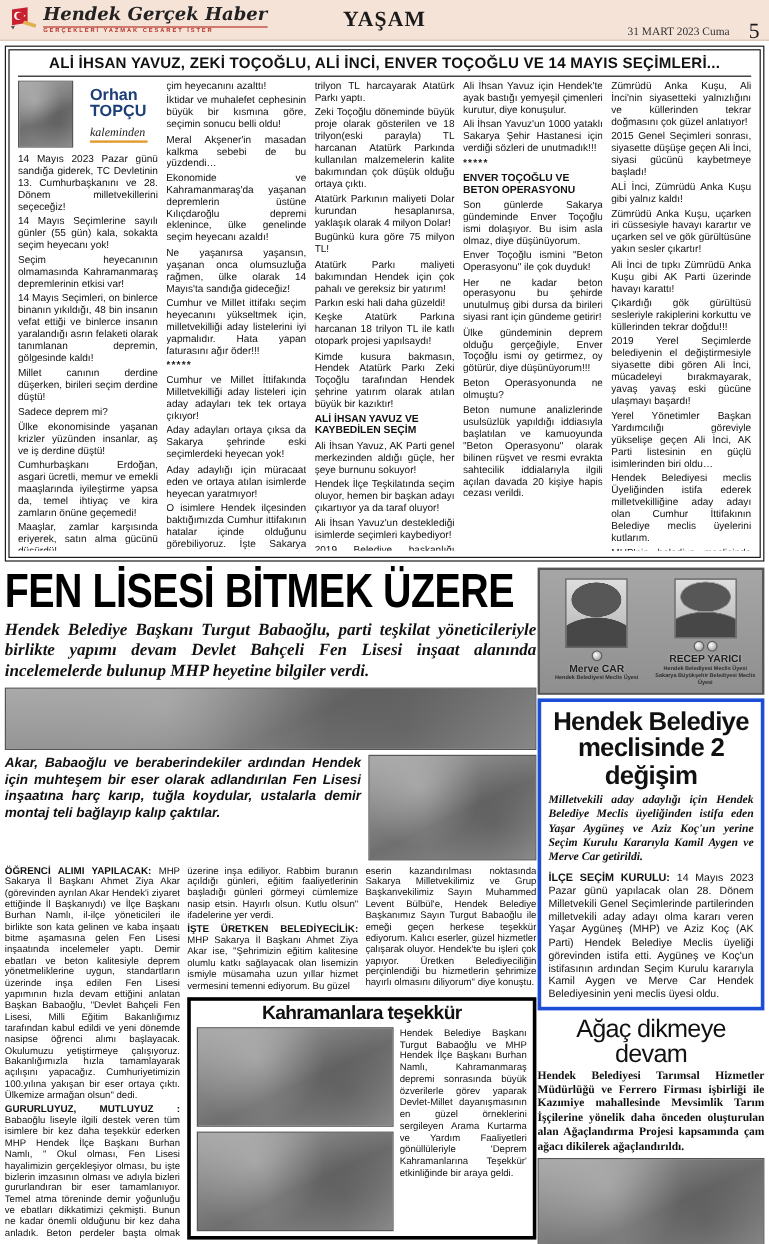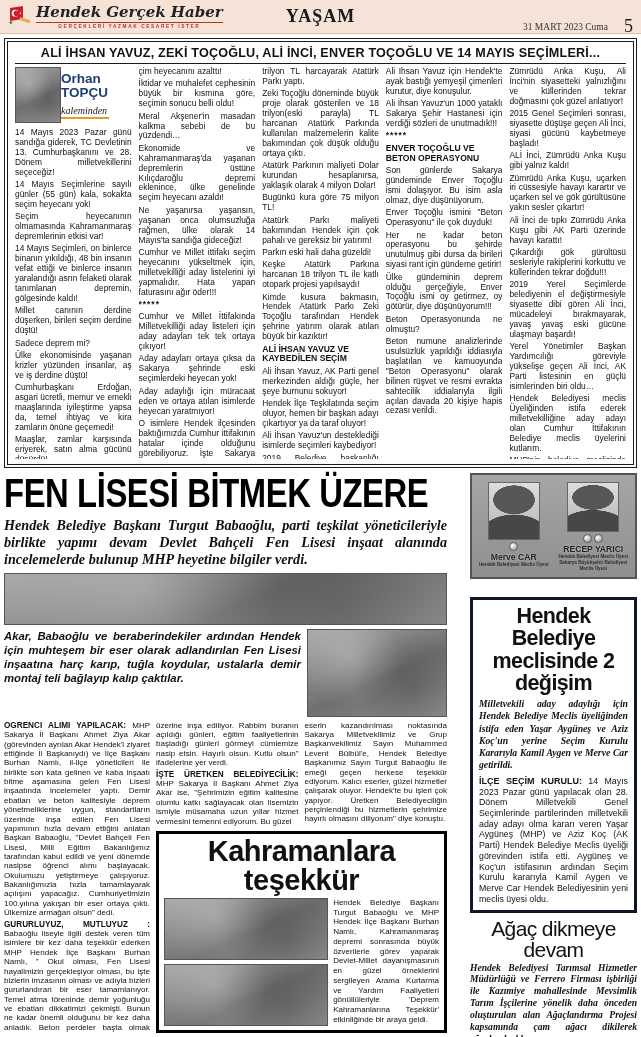--- a/index.html
+++ b/index.html
@@ -1,88 +1,88 @@
 <!DOCTYPE html>
 <html lang="tr"><head>
 <meta charset="utf-8">
 <style>
   html,body{margin:0;padding:0;background:#e9e9e9;}
   body{width:641px;height:1037px;overflow:hidden;font-family:"Liberation Sans",sans-serif;color:#111;}
   .page{width:641px;height:1037px;background:#fff;box-sizing:border-box;display:flex;flex-direction:column;}
 
   
   .masthead{height:34px;flex:none;background:#f6e3d8;display:flex;align-items:center;justify-content:space-between;padding:0 8px;box-sizing:border-box;border-bottom:1px solid #d8c2b5;}
-  .logo{display:flex;align-items:flex-start;gap:4px;width:220px;text-align:center;}
+  .logo{display:flex;align-items:flex-start;gap:4px;width:220px;}
   .logo-text{display:flex;flex-direction:column;}
   .logo-name{font-family:"DejaVu Serif",serif;font-style:italic;font-weight:bold;font-size:15px;line-height:1;color:#222;}
   .logo-tagline{font-size:4.8px;letter-spacing:1.6px;color:#b5342c;border-top:1px solid #b5342c;margin-top:2px;padding-top:1px;font-weight:bold;}
   .section-title{font-family:"Liberation Serif",serif;font-weight:bold;font-size:18px;letter-spacing:1px;color:#1a1a1a;}
   .header-right{display:flex;align-items:center;gap:16px;width:220px;justify-content:flex-end;margin-top:20px;}
   .issue-date{font-family:"Liberation Serif",serif;font-size:9.5px;color:#333;}
   .page-num{font-family:"Liberation Serif",serif;font-size:18px;color:#1a1a1a;}
 
   
   .opinion{flex:none;margin:4px 4px 0;border:4px double #1a1a1a;padding:3px 7px 4px;box-sizing:border-box;height:430px;overflow:hidden;}
   .opinion-headline{margin:1px 0 3px;text-align:center;font-size:12.6px;font-weight:bold;letter-spacing:.2px;border-bottom:1.5px solid #1a1a1a;padding-bottom:3px;}
   .opinion-cols{display:grid;grid-template-columns:repeat(5,1fr);gap:7px;height:392px;overflow:hidden;}
   .ocol{overflow:hidden;min-width:0;}
   .coltext p{margin:0 0 2.5px;font-size:8.4px;line-height:1.18;text-align:justify;}
   .coltext p.subhead{font-weight:bold;font-size:8.6px;text-align:left;line-height:1.15;}
   .coltext p.sep{font-weight:bold;letter-spacing:1px;text-align:left;}
-  .author{display:flex;gap:0;margin-bottom:5px;align-items:flex-start;}
+  .author{display:flex;gap:14px;margin-bottom:5px;align-items:flex-start;}
   .author-photo{width:46px;height:56px;flex:none;border:1px solid #999;}
   .author-meta{padding-top:5px;}
   .author-name{font-size:13.5px;font-weight:bold;color:#1c3f77;line-height:1.05;}
   .author-sub{font-family:"Liberation Serif",serif;font-style:italic;font-size:10px;color:#222;border-bottom:2px solid #e39b2d;display:inline-block;padding:1px 2px 1px 0;}
 
   
-  .main{display:flex;gap:23px;margin:5px 4px 4px;flex:1;min-height:0;}
+  .main{display:flex;gap:1px;margin:5px 4px 4px;flex:1;min-height:0;}
   .left{width:443px;flex:none;display:flex;flex-direction:column;min-height:0;}
   .right{flex:1;min-width:0;display:flex;flex-direction:column;min-height:0;}
 
   .fen-headline{margin:0;font-size:40px;font-weight:900;line-height:1.02;white-space:nowrap;transform:scaleX(.82);transform-origin:left center;letter-spacing:-.5px;color:#000;}
   .fen-subhead{margin:3px 0 4px;font-family:"Liberation Serif",serif;font-weight:bold;font-style:italic;font-size:14.2px;line-height:1.22;text-align:justify;}
   .photo{background:radial-gradient(circle at 30% 30%,rgba(255,255,255,.25),transparent 45%),radial-gradient(circle at 75% 65%,rgba(0,0,0,.18),transparent 50%),linear-gradient(155deg,#a9a9a9,#6f6f6f 55%,#909090);border:1px solid #555;box-sizing:border-box;}
   .photo-a{height:52px;flex:none;}
   .cap-row{display:flex;gap:6px;margin-top:4px;flex:none;}
   .fen-caption{flex:2.15;margin:0;font-family:Liberation Sans, sans-serif;font-weight:bold;font-style:italic;font-size:11.3px;line-height:1.25;text-align:justify;}
   .photo-b{flex:1;height:88px;}
   .fen-cols{display:flex;gap:6px;margin-top:4px;flex:1;min-height:0;}
   .fcol1{width:146px;flex:none;overflow:hidden;}
   .coltext-f p{margin:0 0 2px;font-size:8px;line-height:1.17;text-align:justify;}
   .coltext-f b{font-size:8.2px;}
   .fright{flex:1;min-width:0;display:flex;flex-direction:column;min-height:0;}
   .f23{display:grid;grid-template-columns:1fr 1fr;gap:6px;max-height:150px;overflow:hidden;}
   .f23 > div{overflow:hidden;min-width:0;}
 
   .kahraman{border:3px solid #000;margin-top:3px;padding:3px 5px 4px;flex:1;min-height:0;display:flex;flex-direction:column;box-sizing:border-box;}
-  .k-title{margin:0 0 3px;font-size:29px;font-weight:800;text-align:center;letter-spacing:-.5px;line-height:1;}
+  .k-title{margin:0 0 3px;font-size:16px;font-weight:800;text-align:center;letter-spacing:-.5px;line-height:1;}
   .k-row{display:flex;gap:5px;flex:1;min-height:0;}
   .k-photos{flex:1.55;display:flex;flex-direction:column;gap:4px;min-height:0;}
   .k-photos .photo{flex:1;min-height:0;}
   .k-text{flex:1;margin:0;font-size:8px;line-height:1.22;text-align:justify;overflow:hidden;}
 
   
   .portraits{flex:none;background:linear-gradient(#a6a6a6,#8f8f8f);border:2px solid #555;padding:7px 5px 5px;display:flex;gap:6px;height:106px;box-sizing:border-box;}
   .person{flex:1;display:flex;flex-direction:column;align-items:center;text-align:center;min-width:0;}
   .portrait{width:50px;height:56px;border:1px solid #666;background:radial-gradient(ellipse 42% 26% at 50% 30%,#575757 98%,transparent),radial-gradient(ellipse 72% 42% at 50% 98%,#474747 98%,transparent),linear-gradient(#dedede,#b2b2b2);}
   .plogos{display:flex;gap:2px;margin:2px 0 1px;}
   .plogo{width:7px;height:7px;border-radius:50%;background:radial-gradient(circle at 35% 35%,#fff,#8a8a8a);border:1px solid #5d5d5d;}
   .pname{font-size:8.6px;font-weight:bold;color:#1f1f1f;text-shadow:0 0 2px rgba(255,255,255,.55);white-space:nowrap;}
   .ptitle{font-size:4.6px;font-weight:bold;color:#2e2e2e;line-height:1.3;}
 
-  .meclis{flex:none;border:3px solid #0f172a;margin-top:18px;padding:4px 6px 5px;box-sizing:border-box;}
+  .meclis{flex:none;border:3px solid #1d4ed8;margin-top:3px;padding:4px 6px 5px;box-sizing:border-box;}
   .m-title{margin:1px 0 4px;text-align:center;font-weight:800;font-size:21.5px;line-height:1.04;letter-spacing:-.6px;}
   .m-intro{font-family:"Liberation Serif",serif;font-weight:bold;font-style:italic;font-size:9.7px;line-height:1.24;text-align:justify;margin:0 0 5px;}
   .m-body{font-size:8.8px;line-height:1.22;text-align:justify;margin:0;}
   .m-body b{font-size:9px;}
 
   .agac{margin-top:5px;flex:1;min-height:0;display:flex;flex-direction:column;}
   .a-title{margin:0 0 2px;font-size:21px;font-weight:400;text-align:center;letter-spacing:-.6px;line-height:1;}
-  .a-intro{font-family:"Liberation Serif",serif;font-weight:bold;font-style:italic;font-size:9.6px;line-height:1.24;text-align:justify;margin:0 0 3px;flex:none;}
+  .a-intro{font-family:"Liberation Serif",serif;font-weight:bold;font-size:9.6px;line-height:1.24;text-align:justify;margin:0 0 3px;flex:none;}
   .a-photo{height:80px;flex:none;}
   .a-body{font-size:8.7px;line-height:1.2;text-align:justify;margin:0;flex:1;overflow:hidden;}
 </style>
 </head>
 <body>
 
 <div class="page">
 
   <header class="masthead">
     <div class="logo">

